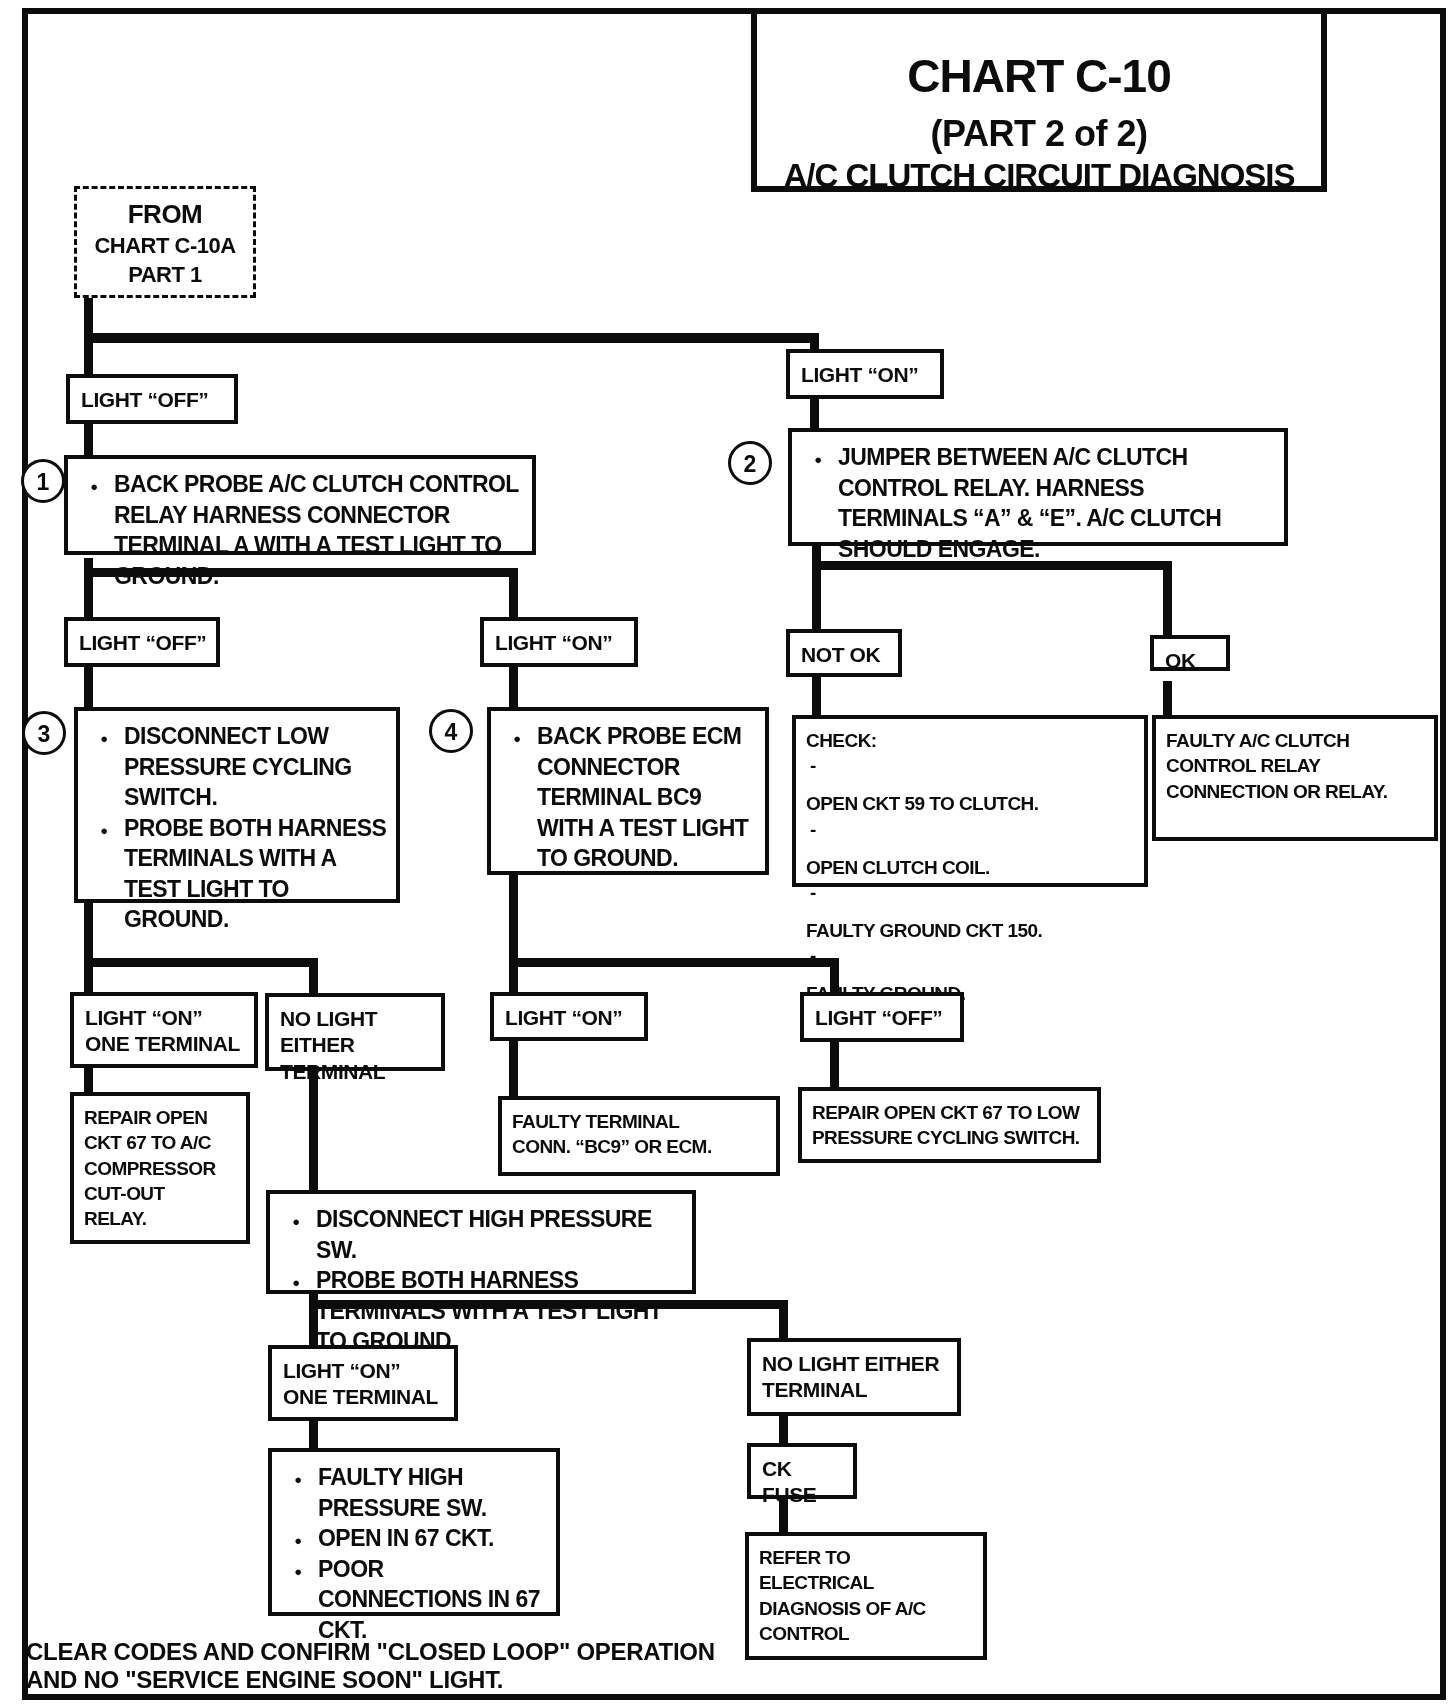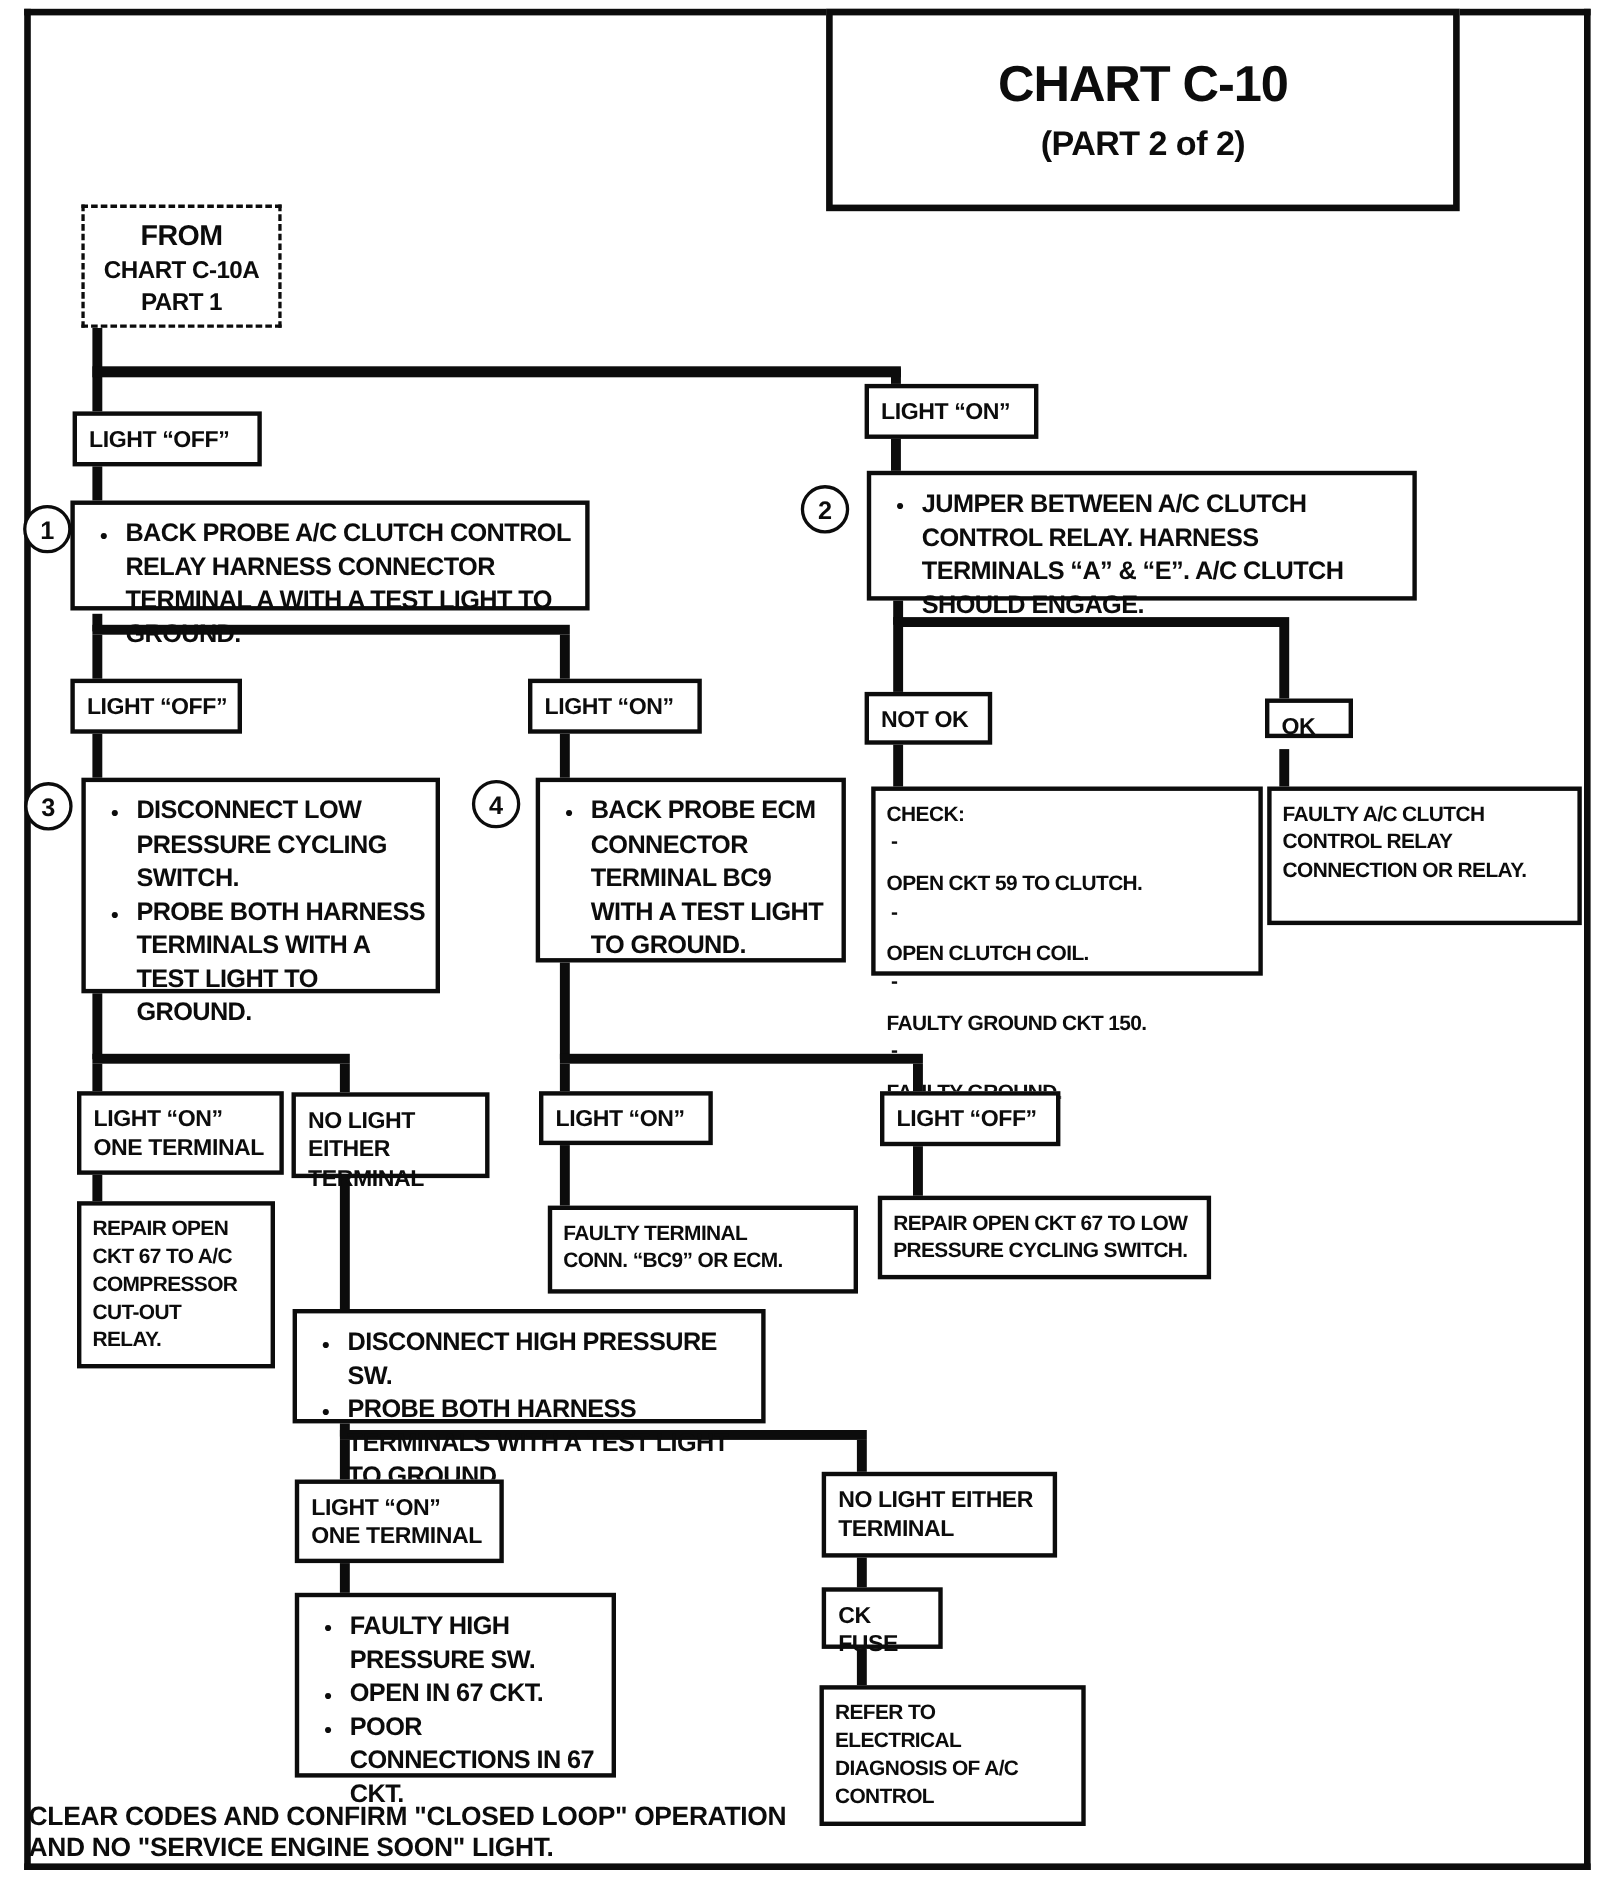--- a/index.html
+++ b/index.html
@@ -23,21 +23,21 @@
   .btext{flex:1 1 auto;}
   .circle{
     position:absolute;width:44px;height:44px;border:3px solid #0c0c0c;border-radius:50%;
     background:#fff;z-index:3;text-align:center;line-height:40px;font-size:23px;font-weight:700;box-sizing:border-box;
   }
   #title-box{
     position:absolute;left:751px;top:8px;width:576px;height:184px;border:6px solid #0c0c0c;
     background:#fff;box-sizing:border-box;z-index:4;text-align:center;
   }
   #title-box .t1{font-size:46px;font-weight:800;letter-spacing:-1px;margin-top:35px;}
-  #title-box .t2{font-size:31px;font-weight:800;letter-spacing:-0.5px;margin-top:10px;}
+  #title-box .t2{font-size:36px;font-weight:800;letter-spacing:-0.5px;margin-top:10px;}
   #title-box .t3{font-size:33px;font-weight:800;letter-spacing:-1px;margin-top:2px;}
   #from-box{left:74px;top:186px;width:182px;height:112px;padding-top:10px;}
   #from-box .f1{font-size:26px;font-weight:800;letter-spacing:-0.5px;}
   #from-box .f2,#from-box .f3{font-size:22px;font-weight:800;letter-spacing:-0.5px;margin-top:3px;}
   #footer{position:absolute;left:26px;top:1638px;width:700px;font-size:24px;font-weight:700;letter-spacing:-0.3px;line-height:1.18;z-index:2;}
 </style>
 </head>
 <body>
 
 <div id="canvas">
@@ -80,20 +80,21 @@
   <div class="line" style="left:812px;top:544px;width:9px;height:24px;"></div>
   <div class="line" style="left:812px;top:561px;width:360px;height:9px;"></div>
   <div class="line" style="left:812px;top:570px;width:9px;height:61px;"></div>
   <div class="line" style="left:1163px;top:570px;width:9px;height:67px;"></div>
   <div class="line" style="left:812px;top:675px;width:9px;height:42px;"></div>
   <div class="line" style="left:1163px;top:681px;width:9px;height:36px;"></div>
 
   <div id="title-box">
     <div class="t1">CHART C-10</div>
     <div class="t2">(PART 2 of 2)</div>
+    <div class="t3">A/C CLUTCH CIRCUIT DIAGNOSIS</div>
   </div>
 
   <div class="box dashedbox" id="from-box">
     <div class="f1">FROM</div>
     <div class="f2">CHART C-10A</div>
     <div class="f3">PART 1</div>
   </div>
 
   <div class="box label" style="left:66px;top:374px;width:172px;height:50px;">LIGHT “OFF”</div>
 

